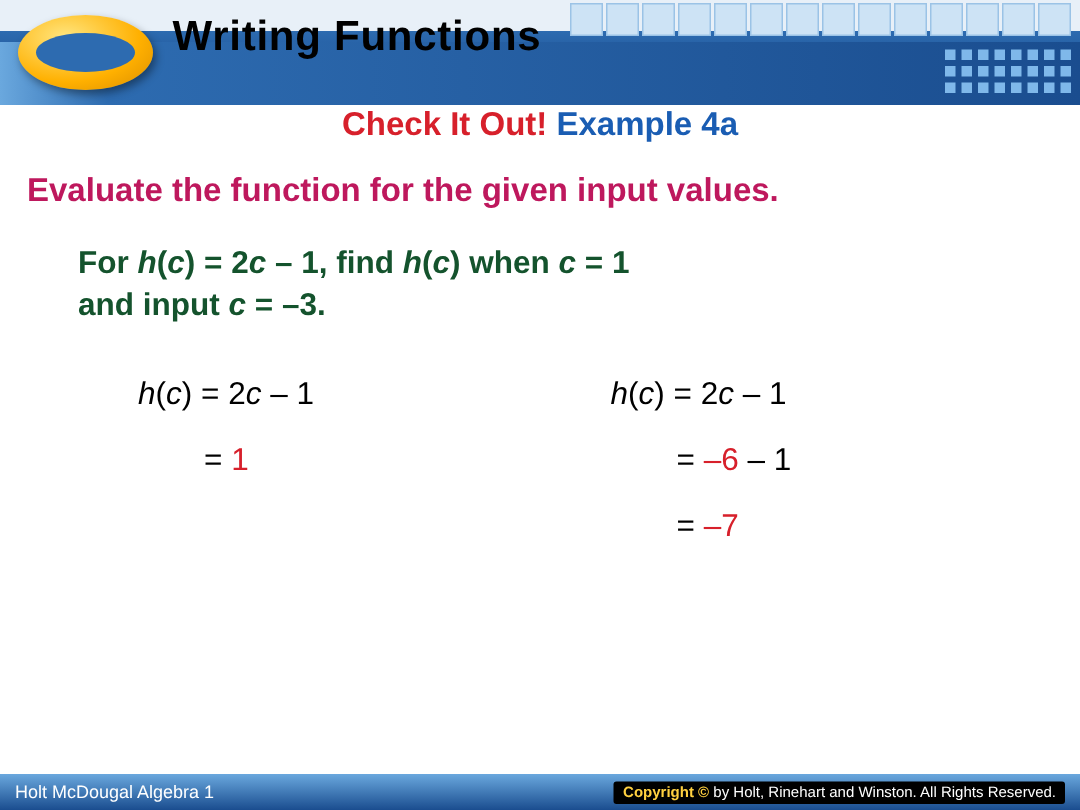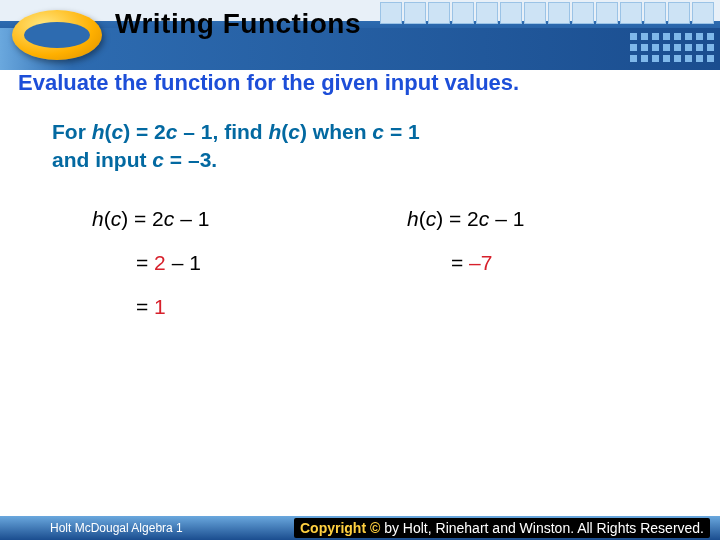--- a/index.html
+++ b/index.html
@@ -46,36 +46,36 @@
     font-weight: 900; font-size: 28px; color: #000;
     letter-spacing: 0.5px;
   }
   .content { padding: 18px 18px 0 18px; }
   .subtitle {
     text-align: center; font-size: 22px; font-weight: bold;
     margin-bottom: 18px;
   }
   .subtitle .red { color: #d7202b; }
   .subtitle .blue { color: #1a5db3; }
-  .instruction { font-size: 22px; font-weight: bold; color: #1d4ed8; margin-bottom: 22px; }
-  .problem { font-size: 21px; font-weight: bold; color: #0369a1; margin-left: 34px; margin-bottom: 32px; line-height: 1.35; }
+  .instruction { font-size: 22px; font-weight: bold; color: #be185d; margin-bottom: 22px; }
+  .problem { font-size: 21px; font-weight: bold; color: #14532d; margin-left: 34px; margin-bottom: 32px; line-height: 1.35; }
   .work { display: flex; margin-left: 34px; }
   .col { flex: 1; font-size: 21px; color: #000; font-family: Verdana, sans-serif; }
   .col .row { margin-bottom: 20px; white-space: nowrap; }
   .col .indent { padding-left: 44px; }
   .ital { font-style: italic; }
   .r { color: #d7202b; }
   .footer {
     position: absolute; bottom: 0; left: 0; right: 0; height: 24px;
     background: linear-gradient(to bottom, #6aa8de, #1a4d8f);
     color: #fff; font-size: 12px; display: flex; align-items: center;
     justify-content: space-between; padding: 0 10px;
   }
-  .footer-left { font-family: Verdana, sans-serif; margin-left: 40px; }
-  .footer-right { background: #000; color: #fff; font-size: 14px; padding: 2px 6px; border-radius: 2px; }
+  .footer-left { font-family: Verdana, sans-serif; }
+  .footer-right { background: #000; color: #fff; font-size: 10px; padding: 2px 6px; border-radius: 2px; }
   .footer-right .cw { color: #ffd040; font-weight: bold; }
 </style>
 </head>
 <body>
 
 <div class="header">
   <div class="header-squares">
     <div class="sq"></div>
       <div class="sq"></div>
       <div class="sq"></div>
@@ -122,36 +122,39 @@
         <div class="dot"></div>
         <div class="dot"></div>
         <div class="dot"></div>
       </div>
   </div>
   <div class="oval"></div>
   <div class="title">Writing Functions</div>
 </div>
 
 <div class="content">
+  <div class="subtitle">
+    <span class="red">Check It Out! </span><span class="blue">Example 4a</span>
+  </div>
 
   <div class="instruction">Evaluate the function for the given input values.</div>
 
   <div class="problem">
     <span>For </span><span class="ital">h</span><span>(</span><span class="ital">c</span><span>) = 2</span><span class="ital">c</span><span> – 1, find </span><span class="ital">h</span><span>(</span><span class="ital">c</span><span>) when </span><span class="ital">c</span><span> = 1</span><br>
     <span>and input </span><span class="ital">c</span><span> = –3.</span>
   </div>
 
   <div class="work">
     <div class="col" style="padding-left:40px;">
       <div class="row"><span class="ital">h</span><span>(</span><span class="ital">c</span><span>) = 2</span><span class="ital">c</span><span> – 1</span></div>
-      <div class="row indent"><span>= </span><span class="r">2</span><span> – 1</span></div>
       <div class="row indent"><span>= </span><span class="r">1</span></div>
     </div>
     <div class="col" style="padding-left:20px;">
       <div class="row"><span class="ital">h</span><span>(</span><span class="ital">c</span><span>) = 2</span><span class="ital">c</span><span> – 1</span></div>
+      <div class="row indent"><span>= </span><span class="r">–6</span><span> – 1</span></div>
       <div class="row indent"><span>= </span><span class="r">–7</span></div>
     </div>
   </div>
 </div>
 
 <div class="footer">
   <div class="footer-left">Holt McDougal Algebra 1</div>
   <div class="footer-right">
     <span class="cw">Copyright ©</span><span> by Holt, Rinehart and Winston. All Rights Reserved.</span>
   </div>

